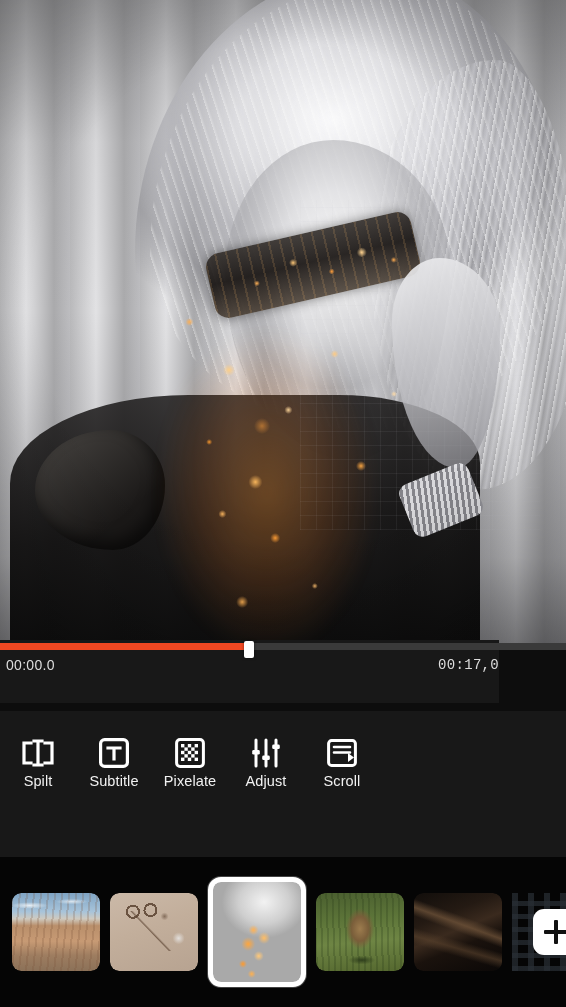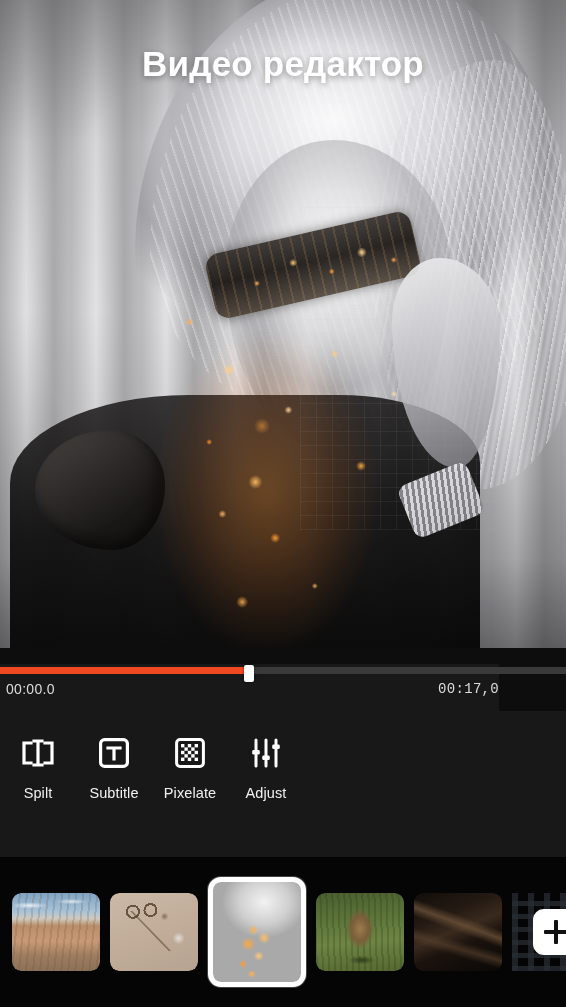--- a/index.html
+++ b/index.html
@@ -232,21 +232,21 @@
     font-weight: 700;
     color: #ffffff;
     letter-spacing: .2px;
     text-shadow: 0 2px 6px rgba(0,0,0,.35);
     z-index: 6;
   }
 
   
   .timeline {
     position: absolute;
-    left: 0; top: 664px;
+    left: 0; top: 640px;
     width: 499px;
     height: 63px;
     background: #181818;
   }
   .progress-track {
     position: absolute;
     left: 0; top: 3px;
     width: 566px;
     height: 7px;
     background: #3a3a3a;
@@ -287,21 +287,20 @@
     display: flex;
     align-items: flex-start;
     padding-top: 22px;
     overflow: hidden;
   }
   .tool {
     flex: 0 0 76px;
     display: flex;
     flex-direction: column;
     align-items: center;
-    gap: 12px;
     cursor: pointer;
     position: relative;
   }
   .tool-icon {
     position: relative;
     width: 40px; height: 40px;
     display: flex;
     align-items: center;
     justify-content: center;
   }
@@ -480,21 +479,20 @@
       <div class="torso"></div>
       <div class="collar"></div>
       <div class="city-glow"></div>
       <div class="city"></div>
       <div class="city-grid"></div>
       <div class="glasses"></div>
       <div class="hand"></div>
       <div class="watch"></div>
     </div>
     <div class="preview-vignette"></div>
-    <div class="preview-title">Видео редактор</div>
   </div>
 
   <div class="timeline">
     <div class="progress-track" style="background: rgb(58, 58, 58);">
       <div class="progress-fill" style="width: 44%; background: rgb(242, 72, 34);"></div>
       <div class="progress-thumb" style="left: 44%;"></div>
     </div>
     <div class="time-left">00:00.0</div>
     <div class="time-right">00:17,0</div>
   </div>
@@ -553,20 +551,30 @@
           <rect x="2.2" y="13" width="7.6" height="4.6" rx="1.4" fill="#fff"></rect>
           <rect x="12.2" y="18.5" width="7.6" height="4.6" rx="1.4" fill="#fff"></rect>
           <rect x="22.2" y="7.5" width="7.6" height="4.6" rx="1.4" fill="#fff"></rect>
         </svg>
       </div>
       <div class="tool-label">Adjust</div>
     </div>
 
 
 
+    <div class="tool">
+      <div class="tool-icon">
+        <svg class="ic" width="32" height="32" viewBox="0 0 32 32" fill="none">
+          <rect x="2.6" y="3.6" width="26.8" height="24.8" rx="3" stroke="#fff" stroke-width="3"></rect>
+          <path d="M8 10 H24 M8 15.5 H24" stroke="#fff" stroke-width="2.6" stroke-linecap="round"></path>
+          <path d="M22 16 L28 20.5 L22 25 Z" fill="#fff"></path>
+        </svg>
+      </div>
+      <div class="tool-label">Scroll</div>
+    </div>
 
   </div>
 
   <div class="filmstrip">
 
     <div class="clip">
       <div class="thumb t-desert"></div>
     </div>
 
     <div class="clip">

